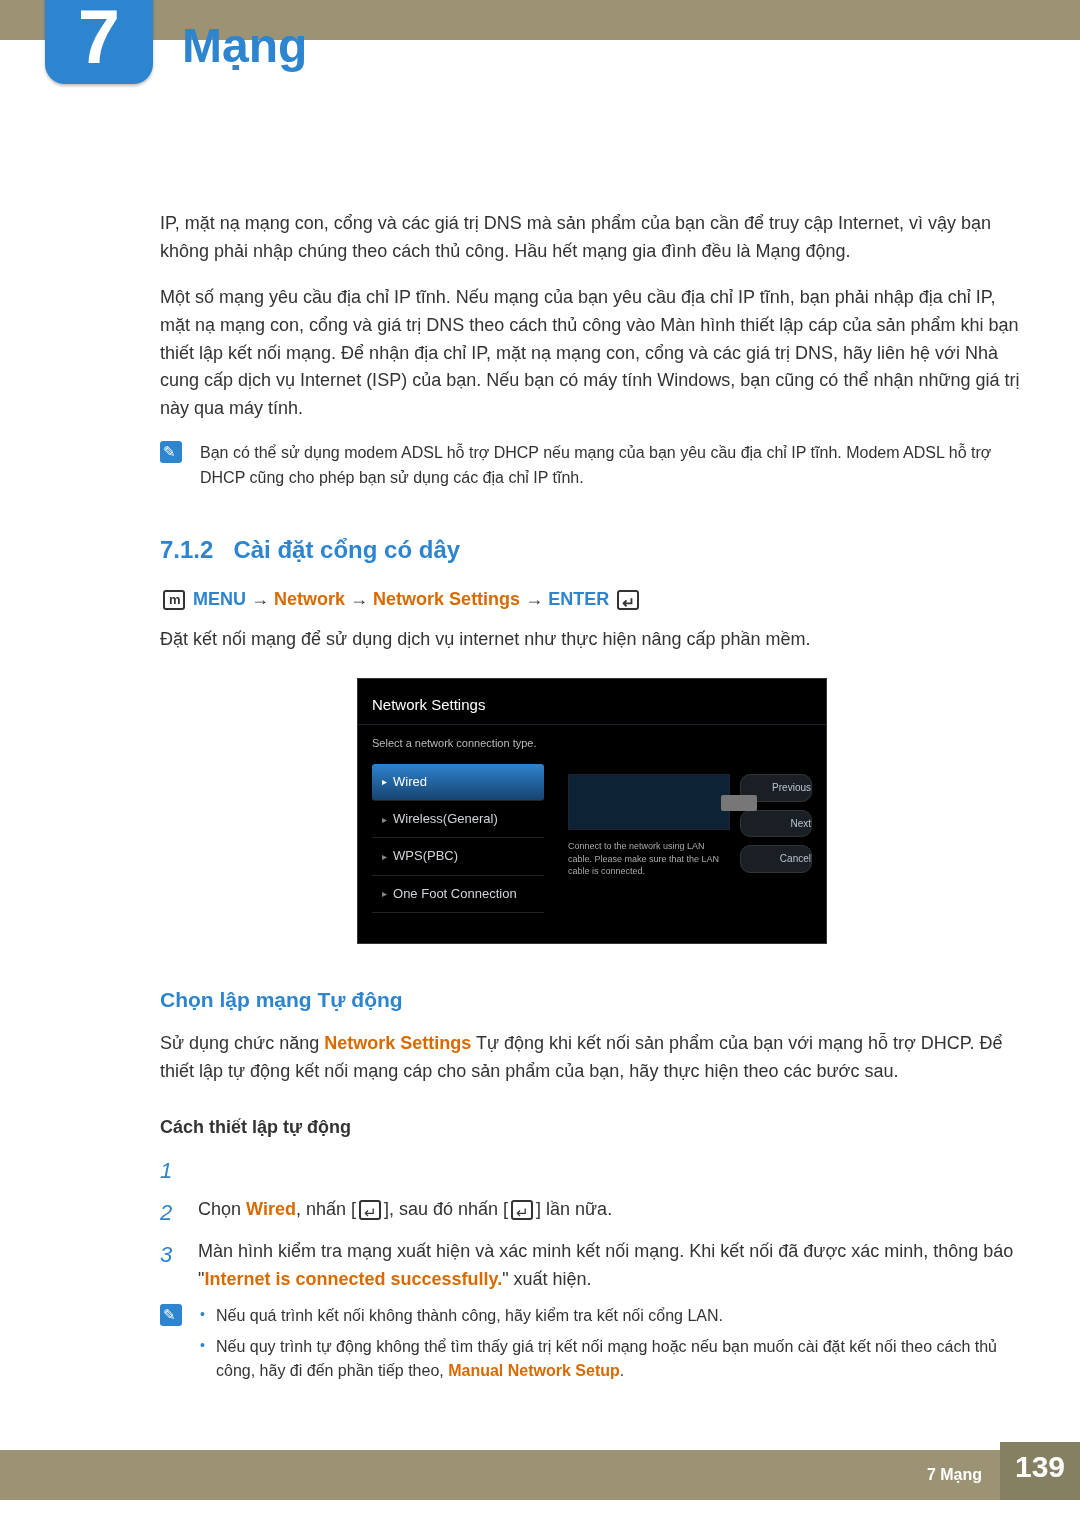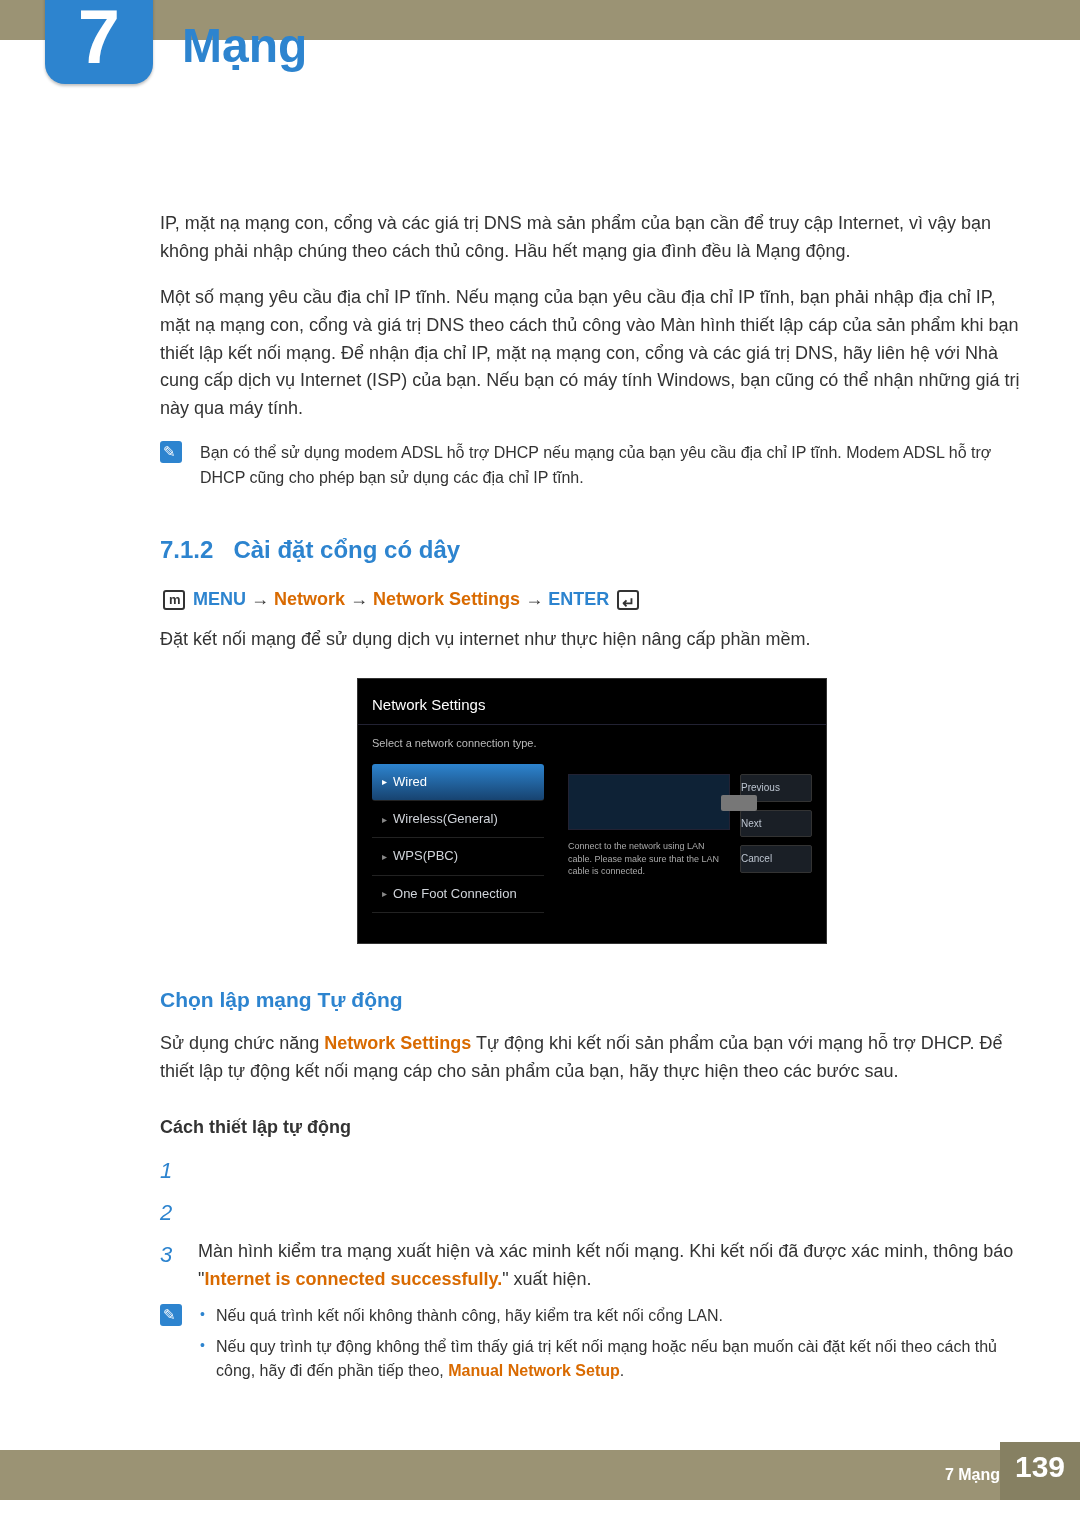--- a/index.html
+++ b/index.html
@@ -43,39 +43,39 @@
   .ui-left  { flex:0 0 200px; padding:0 14px; }
   .opt { color:#d0d4da; font-size:13px; padding:8px 10px; border-bottom:1px solid #222; display:flex; align-items:center; gap:6px; }
   .opt.sel { background:linear-gradient(#2d84cf,#174370); color:#fff; border-radius:3px; }
   .opt::before { content:"▸"; color:#888; font-size:10px; }
   .opt.sel::before { color:#fff; }
   .ui-center { flex:1; padding:10px; }
   .pic { background:#0e2236; height:56px; border:1px solid #223; position:relative; }
   .pic::after { content:""; position:absolute; right:-28px; top:20px; width:36px; height:16px; background:#777; border-radius:2px; }
   .connect-text { color:#aaa; font-size:9px; line-height:1.4; margin-top:10px; }
   .ui-right { flex:0 0 86px; padding:10px 14px 0 0; display:flex; flex-direction:column; gap:8px; }
-  .btn { background:#1a1f26; border:1px solid #333; color:#bcc4cf; font-size:10px; text-align:left; padding:5px 0; border-radius:2px; }
+  .btn { background:#1a1f26; border:1px solid #333; color:#bcc4cf; font-size:10px; text-align:right; padding:5px 0; border-radius:10px; }
 
   .sec-heading2 { color:#2d84cf; font-size:21px; font-weight:bold; margin:24px 0 14px; }
   .para2 .orange { color:#d96a00; font-weight:bold; }
   .sub-heading { font-weight:bold; margin:28px 0 12px; }
   .steps { list-style:none; }
   .steps li { display:flex; gap:14px; margin-bottom:8px; line-height:1.55; }
   .steps li .n { color:#2d84cf; font-style:italic; font-size:22px; flex:0 0 24px; }
   .steps li .orange { color:#d96a00; font-weight:bold; }
 
   .note2 { display:flex; gap:18px; margin-top:10px; }
   .bullets { list-style:none; }
   .bullets li { font-size:16px; line-height:1.55; margin-bottom:6px; position:relative; padding-left:16px; }
   .bullets li::before { content:"•"; color:#2d84cf; position:absolute; left:0; top:0; font-size:14px; }
   .bullets .orange { color:#d96a00; font-weight:bold; }
 
   
   .footer { background:#9b9374; height:50px; width:100%; margin-top:60px; display:flex; justify-content:flex-end; align-items:center; padding-right:0; }
-  .footer-label { color:#fff; font-size:16px; font-weight:bold; }
+  .footer-label { color:#fff; font-size:16px; font-weight:bold; margin-right:18px; }
   .footer-page  { background:#868062; color:#fff; width:80px; height:67px; line-height:50px; text-align:center; font-size:30px; font-weight:bold; }
 </style>
 </head>
 <body>
 
 <div class="bar">
   <div class="chapter-badge">7</div>
   <div class="chapter-title">Mạng</div>
 </div>
 
@@ -138,20 +138,23 @@
   </p>
 
   <p class="sub-heading">Cách thiết lập tự động</p>
 
   <ol class="steps">
     <li>
       <span class="n">1</span>
     </li>
     <li>
       <span class="n">2</span>
+      <span>
+        <span>Chọn </span><span class="orange">Wired</span><span>, nhấn [</span><span class="icon-box enter"></span><span>], sau đó nhấn [</span><span class="icon-box enter"></span><span>] lần nữa.</span>
+      </span>
     </li>
     <li>
       <span class="n">3</span>
       <span>
         <span>Màn hình kiểm tra mạng xuất hiện và xác minh kết nối mạng. Khi kết nối đã được xác minh, thông báo "</span><span class="orange">Internet is connected successfully.</span><span>" xuất hiện.</span>
       </span>
     </li>
   </ol>
 
   <div class="note2">

